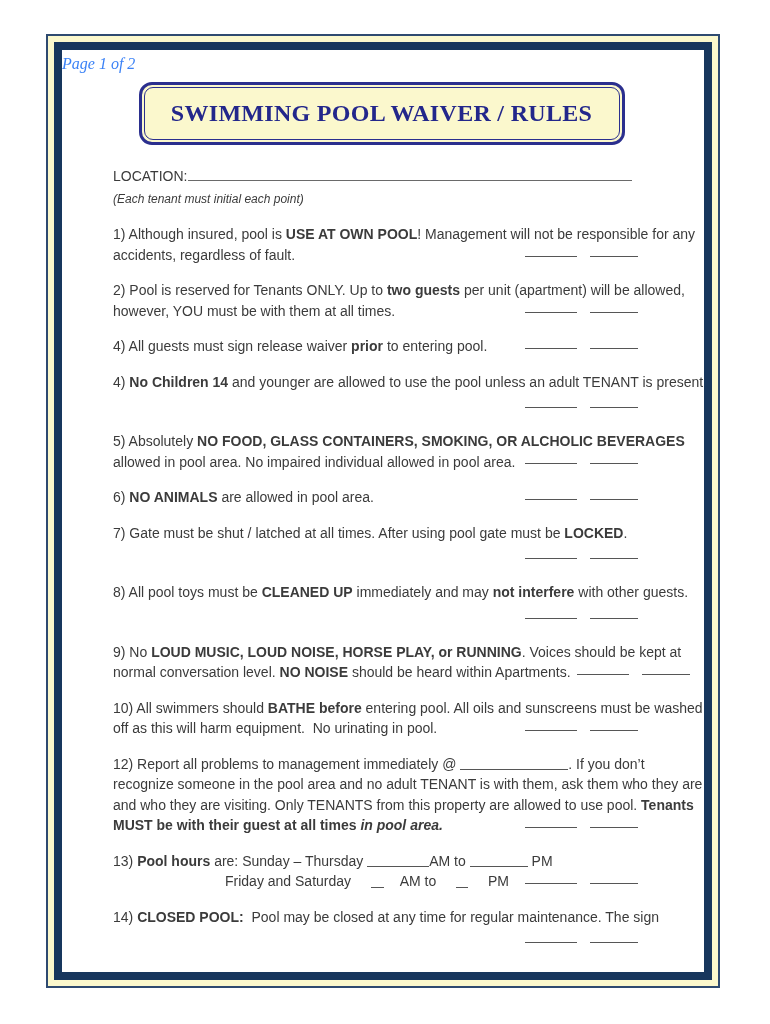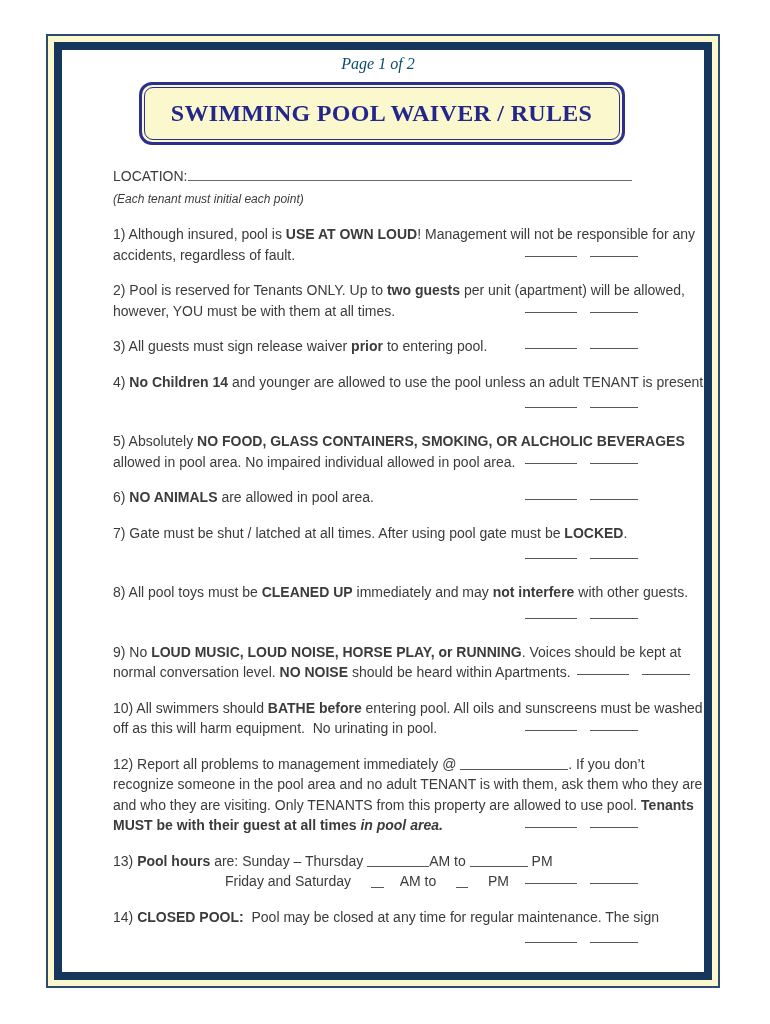--- a/index.html
+++ b/index.html
@@ -10,22 +10,22 @@
   }
   .frame {
     position:absolute; left:46px; top:34px; width:674px; height:954px;
     border:2px solid #2e4a70; background:#fbf8cd; padding:6px;
   }
   .inner {
     width:100%; height:100%; border:8px solid #17365d; background:#ffffff;
     padding:2px 0 0 0; overflow:hidden;
   }
   .page-num {
-    text-align:center; font-family:"Liberation Serif", serif; font-style:italic;
-    font-size:16px; color:#0c4a6e; margin:2px 10px 8px 0; line-height:20px;
+    text-align:left; font-family:"Liberation Serif", serif; font-style:italic;
+    font-size:16px; color:#3b82f6; margin:2px 10px 8px 0; line-height:20px;
   }
   .content { padding:0 54px 0 51px; }
   .title-box {
     margin:8px auto 0; width:486px; border:3px solid #2b2f8e; border-radius:13px;
     padding:2px; background:#fbf8cd;
   }
   .title-box-inner {
     border:1px solid #2b2f8e; border-radius:9px; background:#fbf8cd;
     padding:9px 4px 10px;
   }
@@ -73,42 +73,42 @@
       </div>
       <div class="location-row">
         <span>LOCATION:</span>
         <span class="location-blank"></span>
       </div>
       <div class="subtitle">(Each tenant must initial each point)</div>
       <div id="rules-list">
           <div class="item">
             <div class="line">
               <span class="">1) Although insured, pool is </span>
-              <span class="b ">USE AT OWN LOUD</span>
+              <span class="b ">USE AT OWN POOL</span>
               <span class="">! Management will not be responsible for any</span>
             </div>
             <div class="line">
               <span class="">accidents, regardless of fault.</span>
               <span class="initials"><span class="blank"></span><span class="blank"></span></span>
             </div>
           </div>
           <div class="item">
             <div class="line">
               <span class="">2) Pool is reserved for Tenants ONLY. Up to </span>
               <span class="b ">two guests</span>
               <span class=""> per unit (apartment) will be allowed,</span>
             </div>
             <div class="line">
               <span class="">however, YOU must be with them at all times.</span>
               <span class="initials"><span class="blank"></span><span class="blank"></span></span>
             </div>
           </div>
           <div class="item">
             <div class="line">
-              <span class="">3) All guests must sign release waiver </span>
+              <span class="">4) All guests must sign release waiver </span>
               <span class="b ">prior</span>
               <span class=""> to entering pool.</span>
               <span class="initials"><span class="blank"></span><span class="blank"></span></span>
             </div>
           </div>
           <div class="item">
             <div class="line">
               <span class="">4) </span>
               <span class="b ">No Children 14</span>
               <span class=""> and younger are allowed to use the pool unless an adult TENANT is present.</span>

